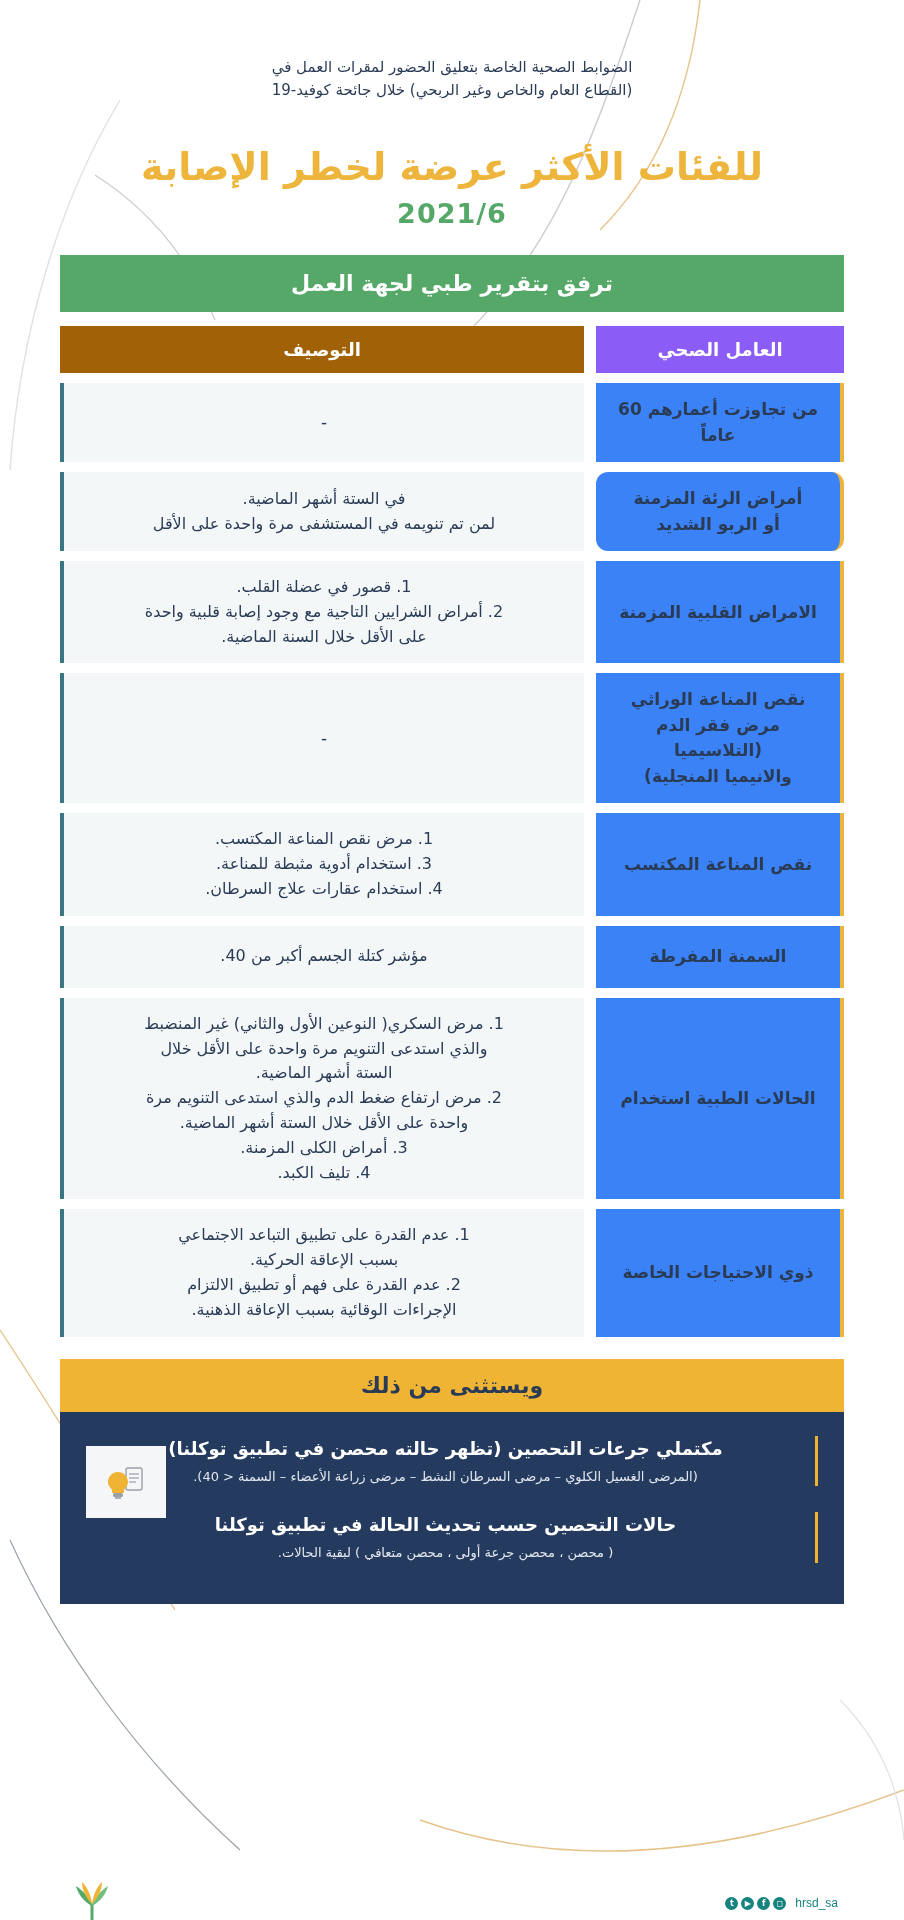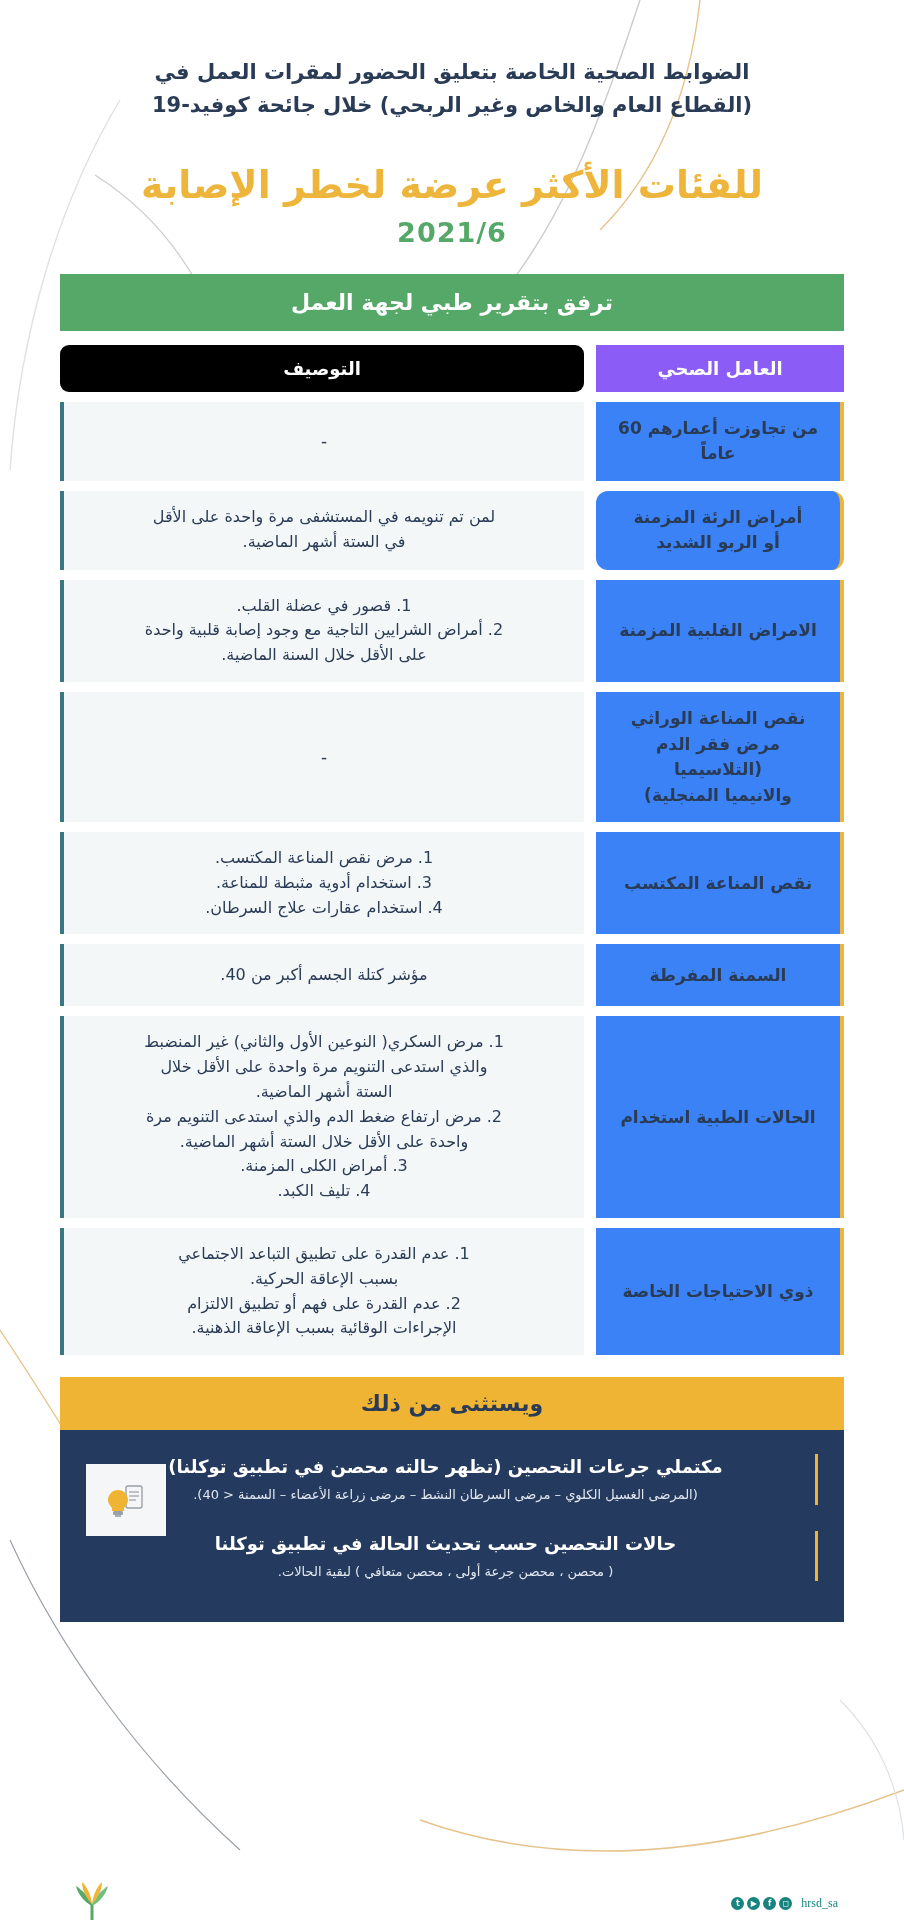--- a/index.html
+++ b/index.html
@@ -27,22 +27,22 @@
   }
 
   
   .header-block {
     margin: 42px 60px 0 60px;
     padding: 14px 10px 16px 10px;
     text-align: center;
   }
   .header-line {
     color: #2a3b56;
-    font-size: 21px;
-    font-weight: bold;
+    font-size: 15px;
+    font-weight: normal;
     line-height: 1.55;
     letter-spacing: 0;
   }
 
   .main-title {
     margin-top: 26px;
     text-align: center;
     color: #eeb53c;
     font-size: 38px;
     font-weight: bold;
@@ -84,23 +84,22 @@
     font-size: 18px;
     font-weight: bold;
     text-align: center;
   }
   .th-factor {
     background: #8b5cf6;
     width: 248px;
     flex: 0 0 248px;
   }
   .th-desc {
-    background: #000000;
+    background: #a16207;
     flex: 1 1 auto;
-    border-radius: 9px;
   }
 
   .row {
     display: flex;
     flex-direction: row;
     gap: 12px;
     margin-bottom: 10px;
   }
   .cell-factor {
     width: 248px;
@@ -208,21 +207,21 @@
     align-items: center;
     justify-content: center;
     color: #fff;
     font-size: 8px;
     font-weight: bold;
   }
   .handle {
     color: #16837f;
     font-size: 12px;
     margin-left: 6px;
-    font-family: Liberation Serif, serif;
+    font-family: Liberation Sans, sans-serif;
   }
 </style>
 </head>
 <body>
 
 <svg class="bg-deco" width="904" height="1920" viewBox="0 0 904 1920">
   <path d="M 640 0 C 600 120 560 240 470 330" fill="none" stroke="#c9ccd1" stroke-width="1.4"></path>
   <path d="M 700 0 C 690 90 660 170 600 230" fill="none" stroke="#e6c38a" stroke-width="1.4"></path>
   <path d="M 120 100 C 60 200 20 330 10 470" fill="none" stroke="#dfe1e5" stroke-width="1.4"></path>
   <path d="M 95 175 C 150 210 190 260 215 320" fill="none" stroke="#c9ccd1" stroke-width="1.2"></path>
@@ -256,22 +255,22 @@
             <div class="inner">
               <span class="line dash">-</span>
             </div>
           </div>
         </div>
         <div class="row">
           <div class="cell-factor" style="white-space: pre-line; border-radius: 12px;">أمراض الرئة المزمنة
 أو الربو الشديد</div>
           <div class="cell-desc center">
             <div class="inner">
+              <span class="line">في الستة أشهر الماضية.</span>
               <span class="line">لمن تم تنويمه في المستشفى مرة واحدة على الأقل</span>
-              <span class="line">في الستة أشهر الماضية.</span>
             </div>
           </div>
         </div>
         <div class="row">
           <div class="cell-factor" style="white-space: pre-line;">الامراض القلبية المزمنة</div>
           <div class="cell-desc center">
             <div class="inner">
               <span class="line">1. قصور في عضلة القلب.</span>
               <span class="line">2. أمراض الشرايين التاجية مع وجود إصابة قلبية واحدة</span>
               <span class="line">على الأقل خلال السنة الماضية.</span>

